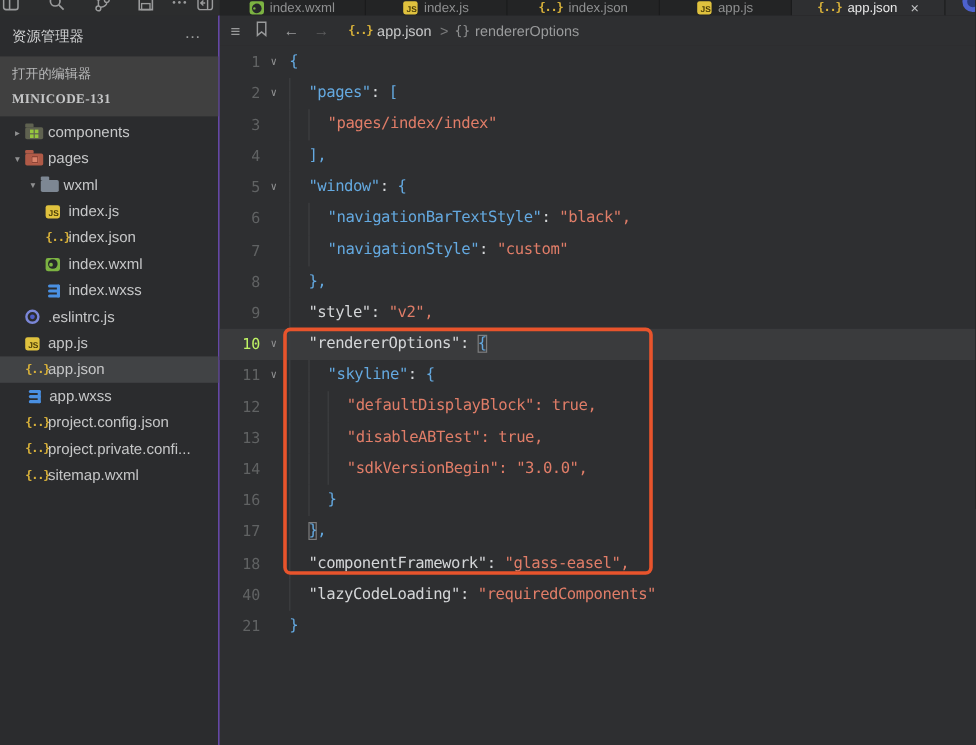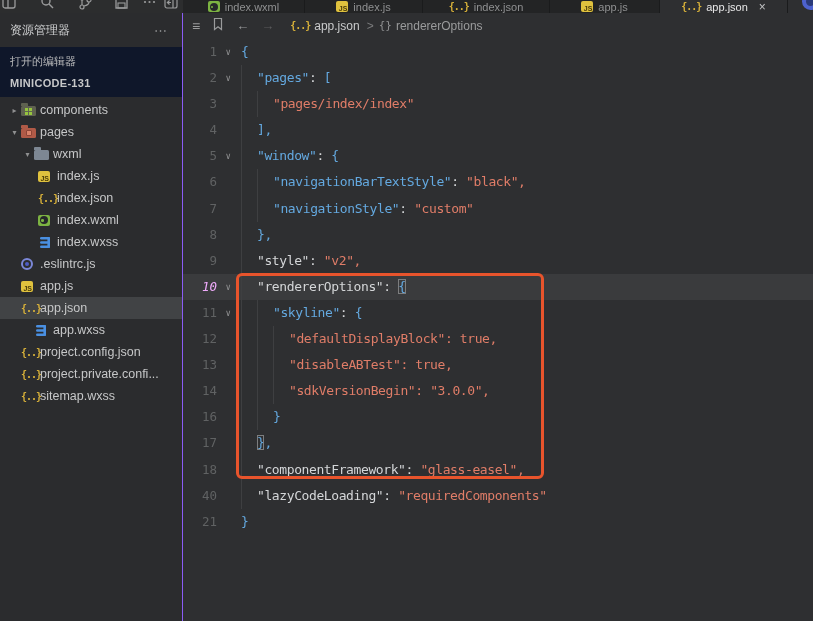--- a/index.html
+++ b/index.html
@@ -40,21 +40,21 @@
   .f-pages::after{content:"";position:absolute;left:4.5px;top:1.5px;width:6px;height:6px;border-radius:1px;background:#d9826a;
                   box-shadow:inset 0 0 0 1px #8d4436;}
   .f-plain{background:#7d8793;}
 
   
   .sidebar{position:absolute;left:0;top:13px;width:183px;height:608px;background:#2b2c2e;
            border-right:1px solid #8b5cf6;box-sizing:border-box;color:#c9cacb;}
   .sb-head{height:34px;display:flex;align-items:center;justify-content:space-between;
            padding:0 14px 0 10px;font-size:12px;color:#cfd0d1;}
   .sb-more{color:#9b9c9d;font-size:13px;letter-spacing:1px;}
-  .sb-sections{background:#0f172a;padding:4px 0 6px 0;}
+  .sb-sections{background:#404040;padding:4px 0 6px 0;font-family:Liberation Serif, serif;}
   .sb-sec1{font-size:11px;color:#b9babb;padding:3px 10px;}
   .sb-sec2{font-size:11px;font-weight:bold;color:#c6c7c8;padding:5px 10px 2px 10px;letter-spacing:.3px;}
   .tree{padding-top:2px;}
   .trow{height:22px;display:flex;align-items:center;font-size:12.5px;color:#c6c7c8;}
   .trow.selected{background:#414345;}
   .chev{width:13px;flex:none;color:#8f9091;font-size:8px;text-align:center;}
   .ficon{width:17px;flex:none;display:flex;justify-content:flex-start;}
   .tlabel{white-space:nowrap;overflow:hidden;text-overflow:ellipsis;padding-left:2px;}
 
   
@@ -69,21 +69,21 @@
   .cb-json{font-size:10px;margin-left:10px;}
   .cb-obj{color:#8f9091;font-family:"DejaVu Sans Mono",monospace;font-size:11px;margin-left:2px;}
 
   
   .code{position:absolute;left:183px;top:38px;right:0;bottom:0;background:#2e2f31;padding-top:1px;
         font-family:"DejaVu Sans Mono",monospace;font-size:13px;letter-spacing:-0.4px;}
   .cline{height:26.1px;line-height:26.1px;display:flex;white-space:pre;}
   .cline.current{background:#3a3b3d;}
   .gnum{width:34px;flex:none;text-align:right;color:#606263;font-size:12.5px;letter-spacing:0;}
   .gfold{width:22px;flex:none;text-align:center;color:#909192;font-size:9px;}
-  .cline.current .gnum{color:#f0abfc;font-style:italic;}
+  .cline.current .gnum{color:#bef264;}
   .ccontent{flex:1;padding-left:2px;}
   .ind{display:inline-block;width:15px;height:100%;border-left:1px solid #3e3f41;vertical-align:top;}
   .tk-b{color:#64a9e0;}
   .tk-w{color:#d4d6d8;}
   .tk-s{color:#e07d68;}
   .tk-box{outline:1px solid #7d7e7f;outline-offset:-1px;}
 
   
   .annot{position:absolute;left:236px;top:273px;width:302px;height:200px;
          border:3px solid #e8542c;border-radius:6px;z-index:6;pointer-events:none;}
@@ -227,21 +227,21 @@
             <span class="fi fi-js">JS</span>
           </span>
         <span class="tlabel">app.js</span>
       </div>
       <div class="trow selected" style="padding-left:21px">
         <span class="ficon">
             <span class="fi fi-json">{..}</span>
           </span>
         <span class="tlabel">app.json</span>
       </div>
-      <div class="trow" style="padding-left:34px">
+      <div class="trow" style="padding-left:22px">
         <span class="ficon">
             <span class="fi fi-wxss">
               <svg width="13" height="13" viewBox="0 0 13 13">
                 <g fill="#4a90e2">
                   <rect x="2" y="1" width="10" height="2.6" rx="1.3"></rect>
                   <rect x="2" y="5.2" width="10" height="2.6" rx="1.3"></rect>
                   <rect x="2" y="9.4" width="10" height="2.6" rx="1.3"></rect>
                   <rect x="9.4" y="1" width="2.6" height="11" rx="1.3"></rect>
                 </g>
               </svg>
@@ -258,21 +258,21 @@
       <div class="trow" style="padding-left:21px">
         <span class="ficon">
             <span class="fi fi-json">{..}</span>
           </span>
         <span class="tlabel">project.private.confi...</span>
       </div>
       <div class="trow" style="padding-left:21px">
         <span class="ficon">
             <span class="fi fi-json">{..}</span>
           </span>
-        <span class="tlabel">sitemap.wxss</span>
+        <span class="tlabel">sitemap.wxml</span>
       </div>
     </div>
   </div>
 
   <div class="crumbbar">
     <span class="cb-ic cb-outline">≡</span>
     <span class="cb-ic"><svg width="12" height="14" viewBox="0 0 12 14">
           <path d="M2.5 1.5 h7 v11 l-3.5 -2.8 -3.5 2.8 z" fill="none" stroke="#9a9b9c" stroke-width="1.2"></path>
         </svg></span>
     <span class="cb-ic">←</span>

